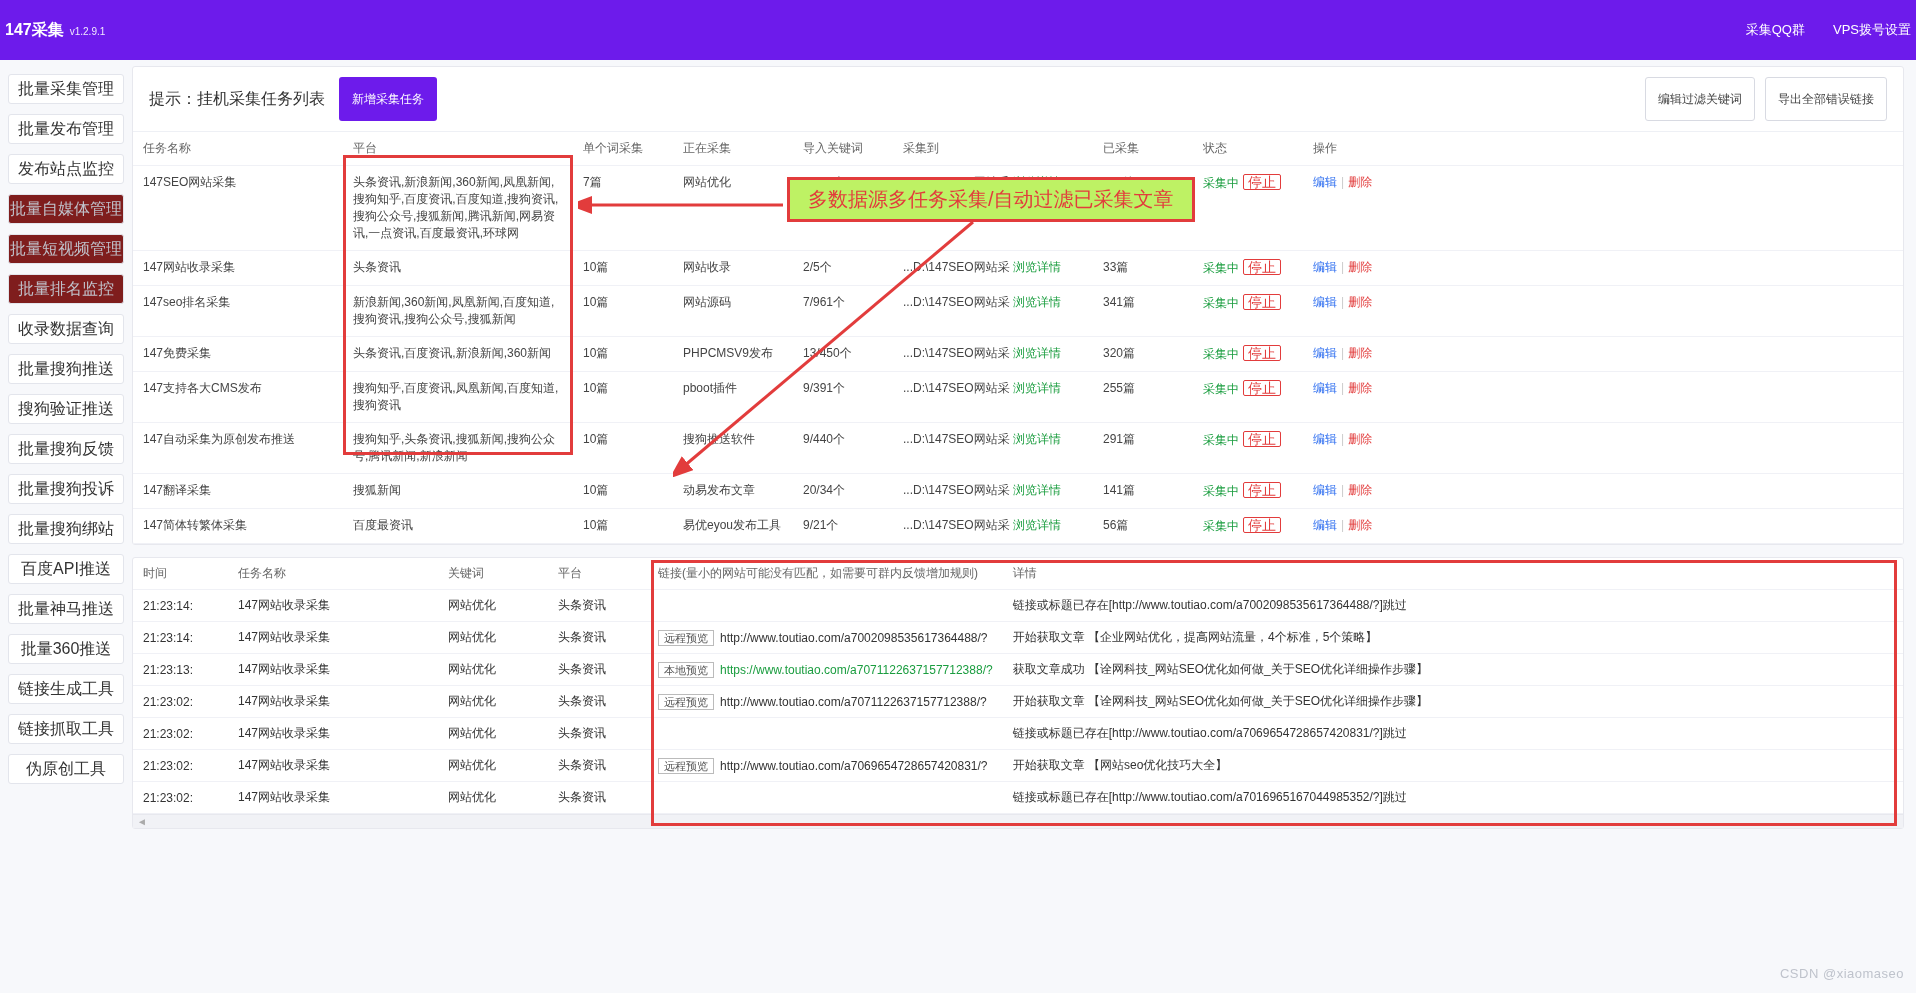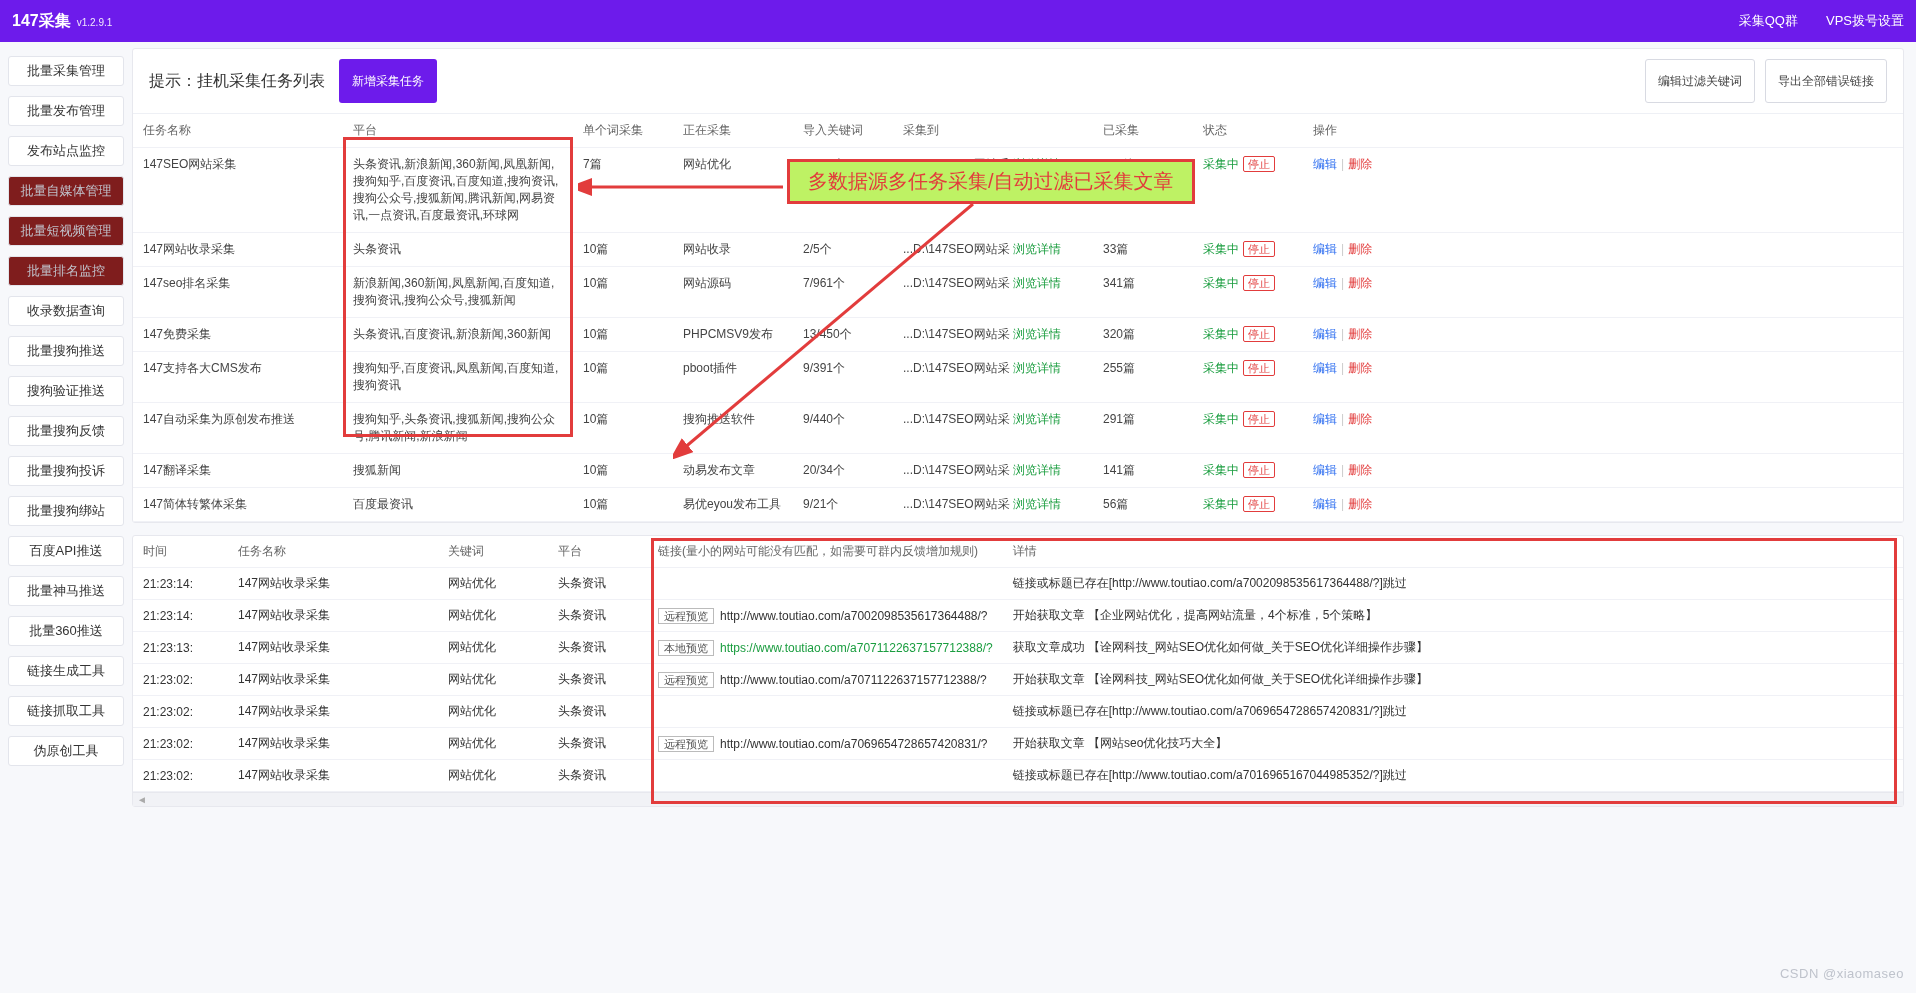--- a/index.html
+++ b/index.html
@@ -1,43 +1,43 @@
 <!DOCTYPE html>
 <html><head>
 <meta charset="utf-8">
 <style>
   * { margin: 0; padding: 0; box-sizing: border-box; }
   body { font-family: "Microsoft YaHei", Arial, sans-serif; font-size: 12px; background: #f7f8fb; color: #333; }
-  .topbar { background: #6a11cb; background: linear-gradient(90deg,#6d1beb,#6d1beb); height: 42px; display: flex; align-items: center; justify-content: space-between; padding: 0 12px; color: #fff; }
+  .topbar { background: #6a11cb; background: linear-gradient(90deg,#6d1beb,#6d1beb); height: 60px; display: flex; align-items: center; justify-content: space-between; padding: 0 5px; color: #fff; }
   .topbar .brand { font-size: 16px; font-weight: 600; display: flex; align-items: baseline; gap: 6px; }
   .topbar .brand .ver { font-size: 10px; font-weight: 400; opacity: .9; }
   .topbar .right { display: flex; gap: 28px; font-size: 13px; }
   .topbar .right a { color: #fff; text-decoration: none; cursor: pointer; }
   .layout { display: flex; }
   .sidebar { width: 132px; padding: 14px 8px; display: flex; flex-direction: column; gap: 10px; }
-  .side-btn { width: 100%; height: 30px; background: #fff; border: 1px solid #e3e5ec; border-radius: 3px; font-size: 13px; color: #333; cursor: pointer; display: flex; align-items: center; justify-content: center; }
+  .side-btn { width: 100%; height: 30px; background: #fff; border: 1px solid #e3e5ec; border-radius: 3px; font-size: 16px; color: #333; cursor: pointer; display: flex; align-items: center; justify-content: center; }
   .side-btn.disabled { color: #c0c3cc; background: #7f1d1d; cursor: not-allowed; }
   .main { flex: 1; padding: 6px 12px 12px 0; min-width: 0; }
   .panel { background: #fff; border: 1px solid #e7e8ee; border-radius: 3px; margin-bottom: 12px; position: relative; }
   .panel-header { display: flex; align-items: center; justify-content: space-between; padding: 10px 16px; border-bottom: 1px solid #eef0f5; }
   .panel-header .left { display: flex; align-items: center; gap: 14px; }
   .panel-header .title { font-size: 16px; color: #333; }
   .btn { display: inline-flex; align-items: center; justify-content: center; height: 44px; padding: 0 12px; border-radius: 3px; font-size: 12px; cursor: pointer; border: 1px solid transparent; background: #fff; }
   .btn-primary { background: #6d1beb; color: #fff; }
   .btn-default { border: 1px solid #d8dae2; color: #444; }
   .table { width: 100%; border-collapse: collapse; }
   .table th, .table td { text-align: left; padding: 8px 10px; font-weight: 400; vertical-align: top; border-bottom: 1px solid #f0f1f6; }
   .table th { color: #666; font-size: 12px; white-space: nowrap; }
   .table td { color: #444; font-size: 12px; }
   .col-platform { max-width: 220px; }
   .link-green { color: #1a9d3f; cursor: pointer; }
   .link-red { color: #e23c3c; cursor: pointer; }
   .link-blue { color: #2b6cf0; cursor: pointer; }
   .badge-status { color: #1a9d3f; }
-  .badge-stop { display: inline-block; border: 1px solid #e23c3c; color: #e23c3c; padding: 0 4px; line-height: 14px; font-size: 11px; border-radius: 2px; margin-left: 4px; cursor: pointer; }
+  .badge-stop { display: inline-block; border: 1px solid #e23c3c; color: #e23c3c; padding: 0 4px; line-height: 14px; font-size: 14px; border-radius: 2px; margin-left: 4px; cursor: pointer; }
   .op { white-space: nowrap; }
   .sep { color: #ccc; padding: 0 4px; }
   .log-table { width: 100%; border-collapse: collapse; }
   .log-table th, .log-table td { text-align: left; padding: 7px 10px; font-weight: 400; font-size: 12px; border-bottom: 1px solid #f0f1f6; white-space: nowrap; overflow: hidden; text-overflow: ellipsis; }
   .log-table th { color: #666; }
   .tag-btn { display: inline-block; border: 1px solid #bbb; padding: 0 5px; line-height: 14px; font-size: 11px; border-radius: 0; margin-right: 6px; color: #555; cursor: pointer; }
   .annot-box { position: absolute; border: 3px solid #e23c3c; pointer-events: none; }
   .annot-label { position: absolute; background: #bef264; border: 3px solid #e23c3c; color: #e23c3c; font-size: 20px; font-weight: 500; padding: 6px 18px; pointer-events: none; }
   .annot-arrow { position: absolute; pointer-events: none; }
   .scrollbar-placeholder { height: 14px; background: #f1f2f6; border-top: 1px solid #e7e8ee; display:flex; align-items:center; }

